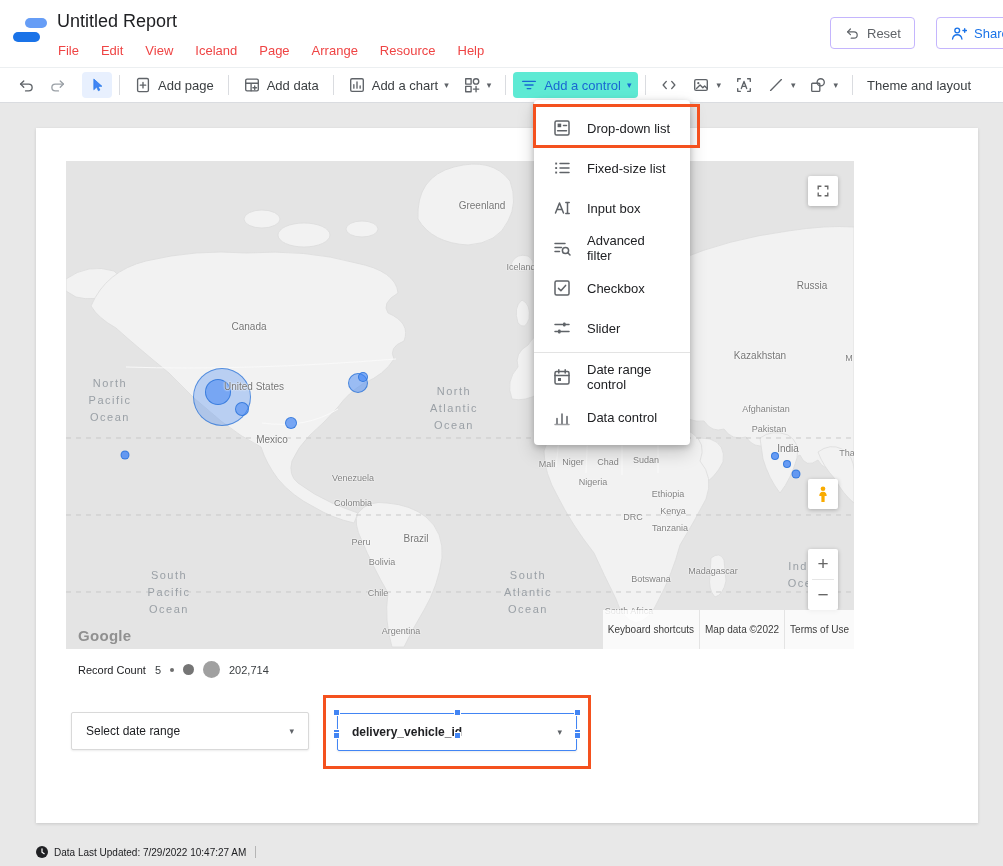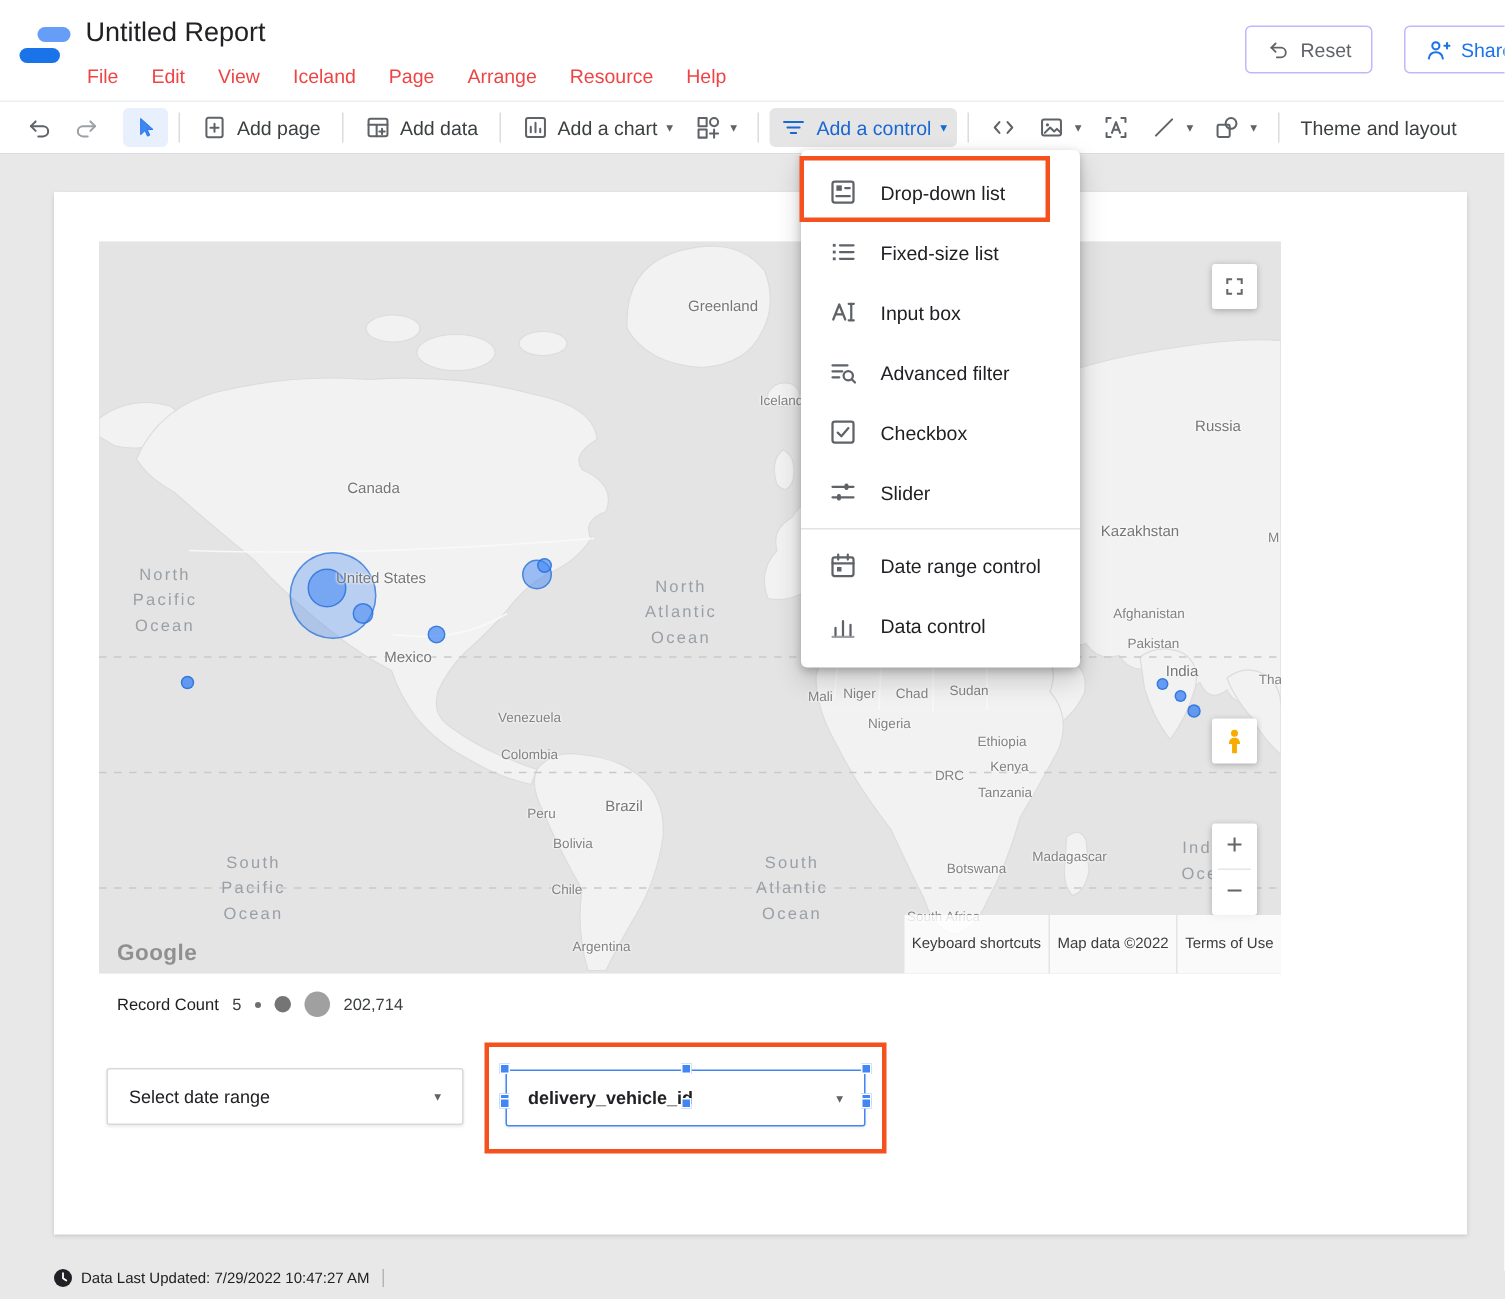--- a/index.html
+++ b/index.html
@@ -20,21 +20,21 @@
   .btn-share { left:936px; color:#1a73e8; width:108px; overflow:hidden; white-space:nowrap; }
 
   
   .toolbar { position:relative; height:36px; display:flex; align-items:center; padding-left:10px;
     border-top:1px solid #eceff1; border-bottom:1px solid #dadce0; background:#fff; }
   .tbtn { display:flex; align-items:center; gap:6px; padding:4px 7px; border-radius:4px;
     font-size:13px; color:#3c4043; white-space:nowrap; }
   .tbtn svg { flex:0 0 auto; }
   .tsep { width:1px; height:20px; background:#dadce0; margin:0 7px; }
   .tool-active { background:#e8f0fe; }
-  .control-active { background:#e5e5e5; color:#1967d2; }
+  .control-active { background:#5eead4; color:#1967d2; }
   .control-active .caret { color:#1967d2; }
   .caret { font-size:9px; color:#5f6368; line-height:1; }
   .ticon { stroke:#5f6368; fill:none; stroke-width:1.5; stroke-linecap:round; stroke-linejoin:round; }
   .ticon-blue { stroke:#1967d2; }
 
   
   .canvas { position:relative; height:763px; background:#e8e8e8; }
   .page { position:absolute; left:36px; top:25px; width:942px; height:695px; background:#fff;
     box-shadow:0 1px 3px rgba(0,0,0,0.14); }
 
@@ -74,21 +74,21 @@
   .ctl-box .caret { margin-left:auto; }
   .ctl-date { left:35px; top:584px; width:238px; }
   .dd-wrap { position:absolute; left:301px; top:585px; width:240px; height:22px; }
   .ctl-dd { position:absolute; left:0; top:0; width:240px; height:38px; border:1px solid #4285f4; }
   .ctl-dd .lbl { font-weight:bold; font-size:12px; }
   .handle { position:absolute; width:7px; height:7px; background:#4285f4; border:1px solid #fff; }
   .orange-box { position:absolute; border:3px solid #f4511e; }
   .hl-control { left:287px; top:567px; width:268px; height:74px; }
 
   
-  .menu { position:absolute; left:534px; top:100px; width:186px; background:#fff; border-radius:4px;
+  .menu { position:absolute; left:534px; top:100px; width:156px; background:#fff; border-radius:4px;
     box-shadow:0 2px 6px rgba(0,0,0,0.22), 0 8px 18px rgba(0,0,0,0.18); padding:8px 0; z-index:60; }
   .menu-item { height:40px; display:flex; align-items:center; gap:15px; padding:0 18px; font-size:13px; color:#202124; }
   .menu-div { height:1px; background:#e3e3e3; margin:4px 0; }
   .micon { stroke:#5f6368; fill:none; stroke-width:1.5; stroke-linecap:round; stroke-linejoin:round; flex:0 0 auto; }
   .hl-menu { left:-1px; top:4px; width:167px; height:44px; z-index:70; pointer-events:none; }
 
   
   .statusbar { position:absolute; left:36px; top:743px; display:flex; align-items:center; gap:6px; }
   .statusbar .txt { font-size:10px; color:#202124; }
   .statusbar .vdiv { width:1px; height:12px; background:#b5b5b5; margin-left:3px; }

